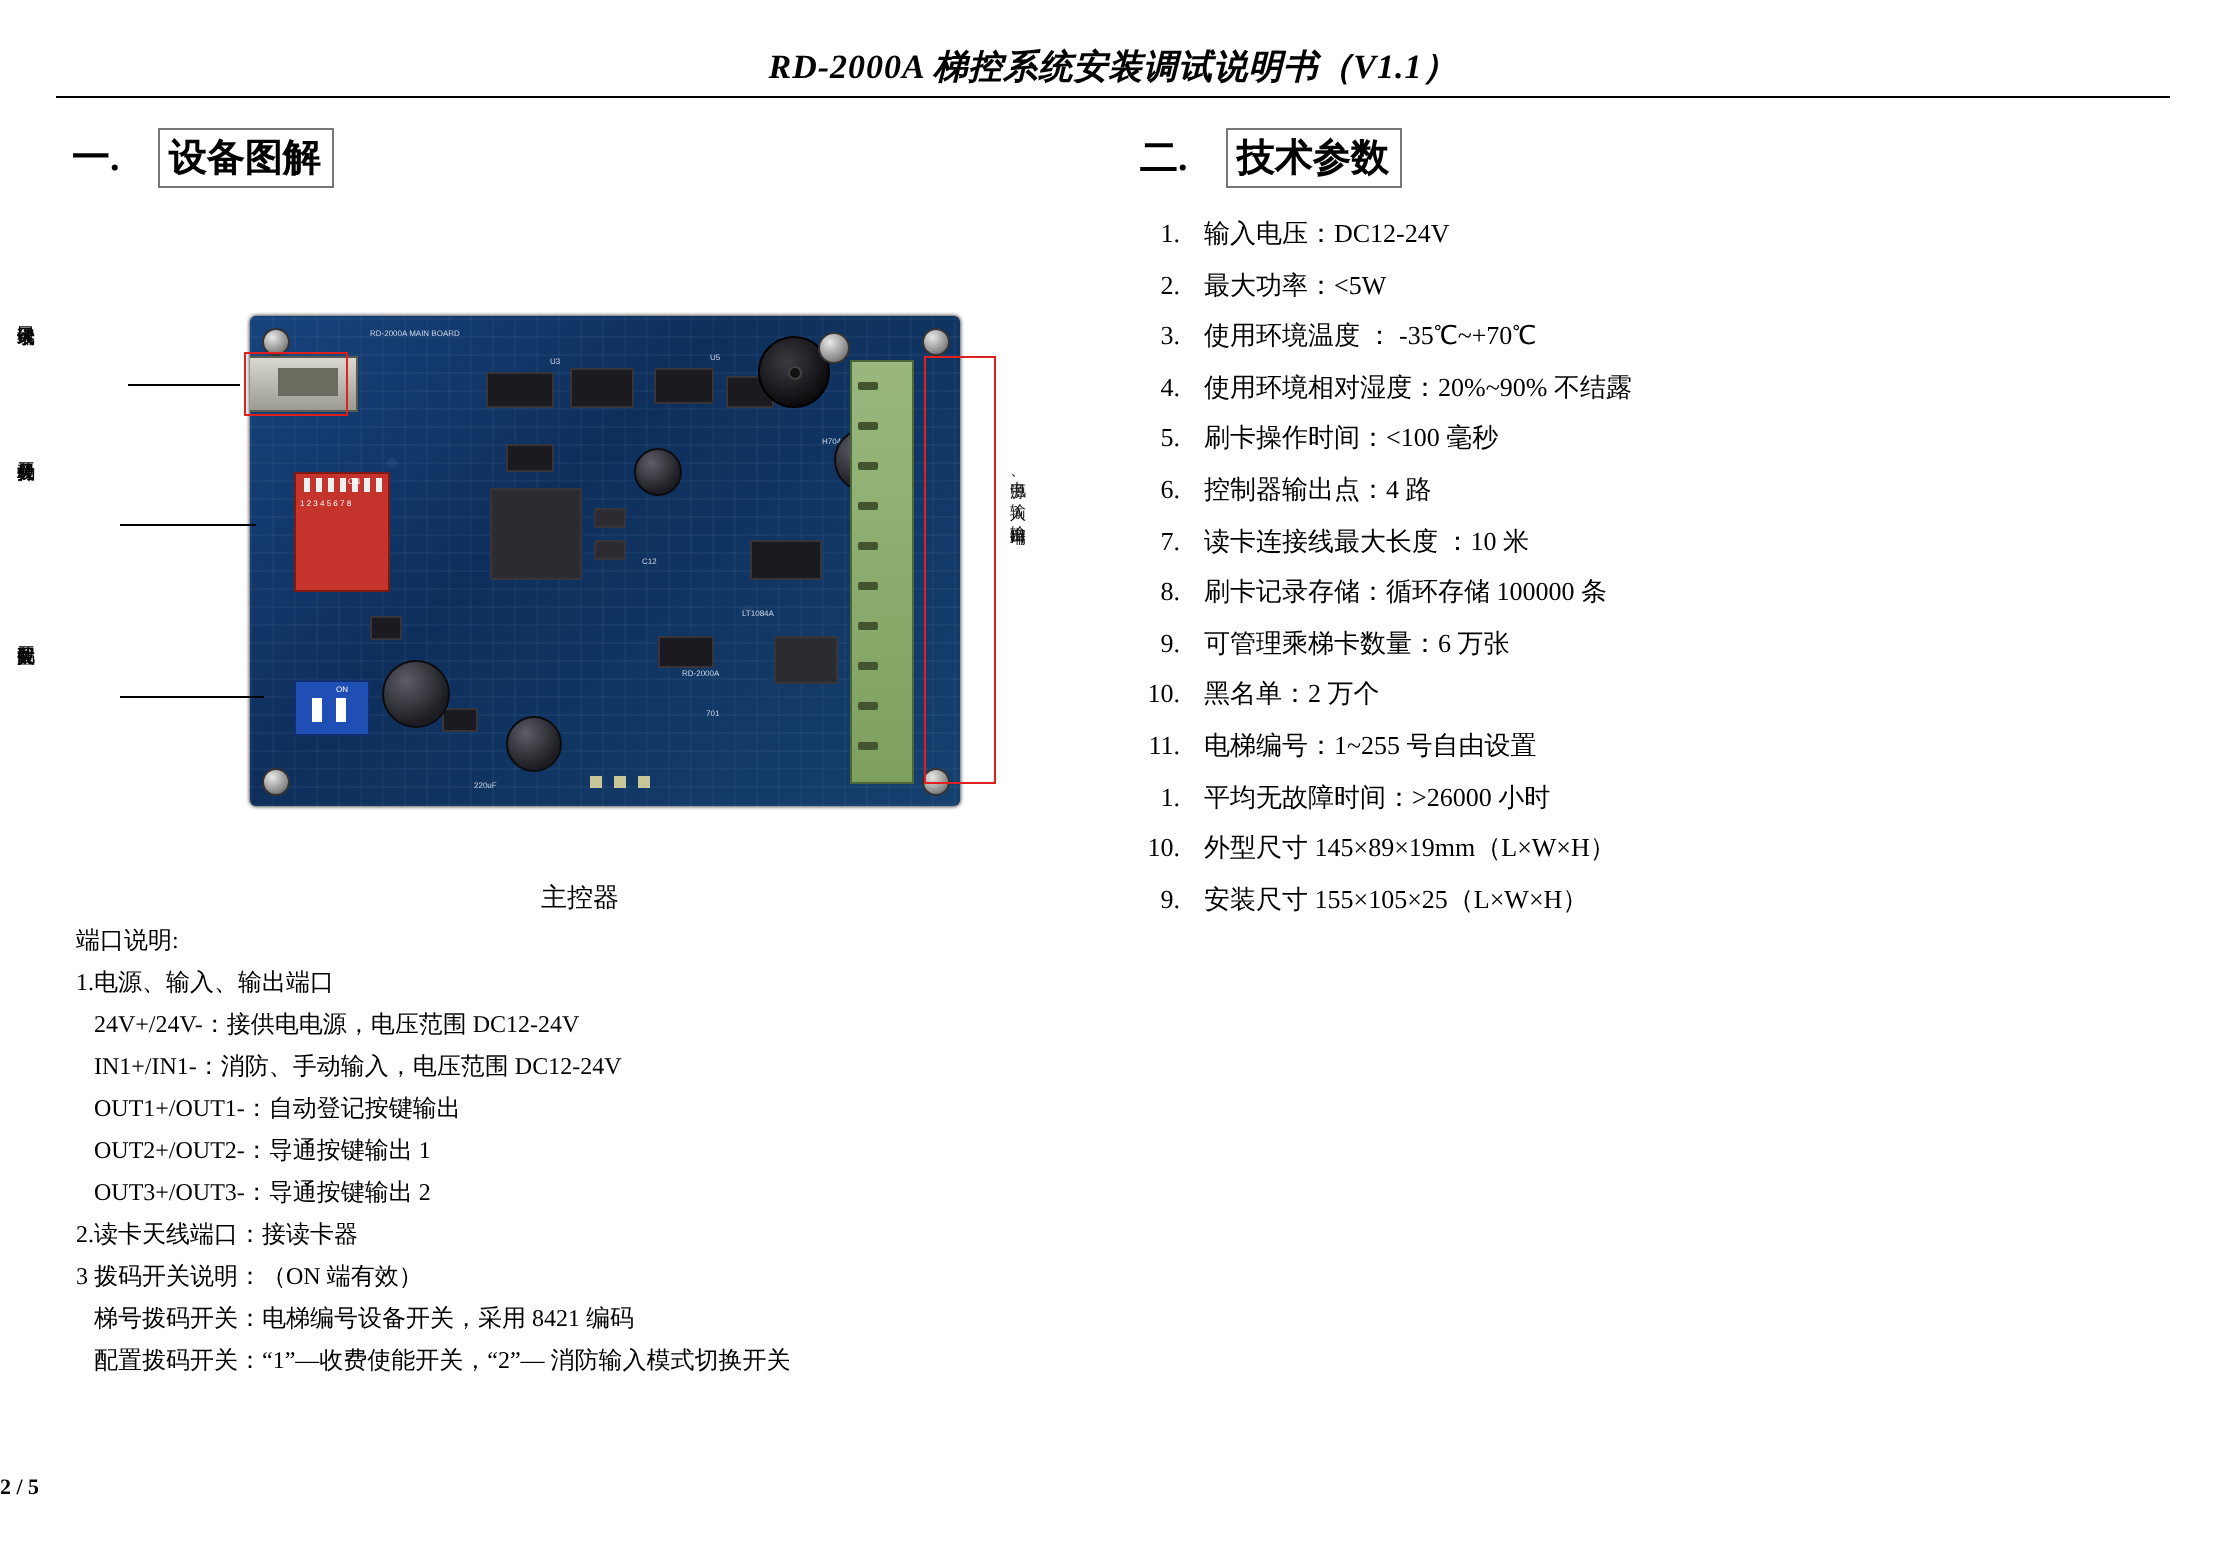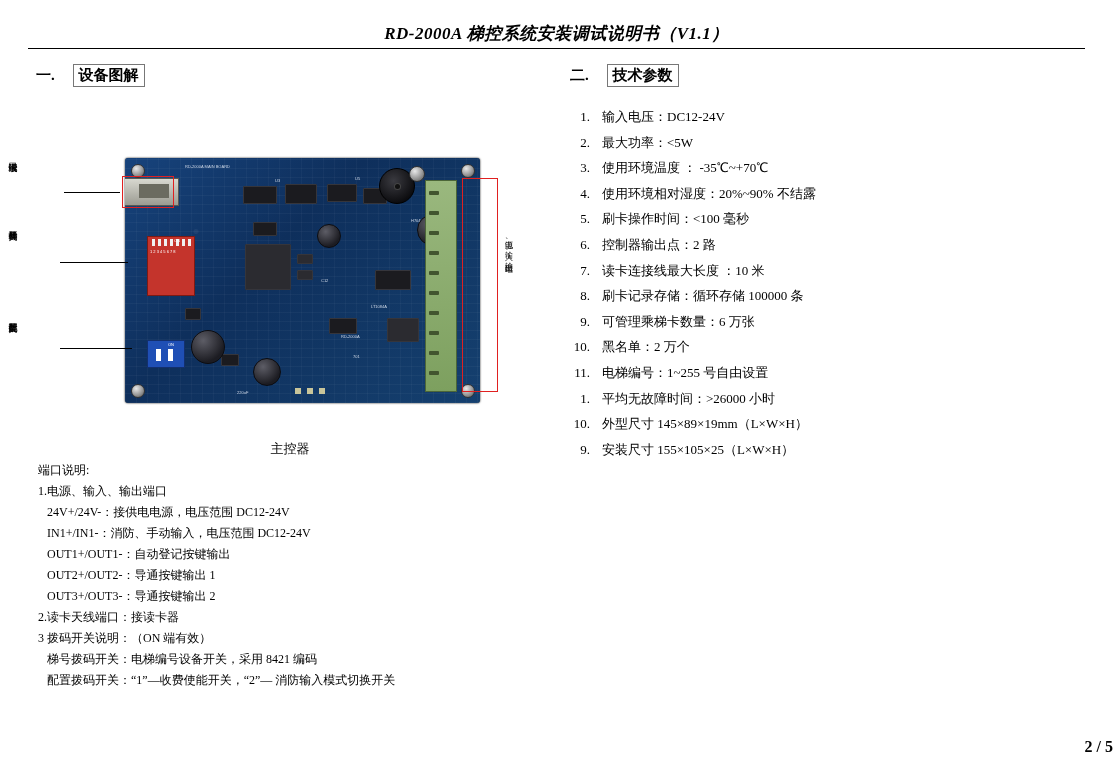--- a/index.html
+++ b/index.html
@@ -18,21 +18,21 @@
     position:absolute;left:0;top:22px;width:1113px;text-align:center;
     font-weight:bold;font-style:italic;font-size:17px;
     font-family:"Liberation Serif", serif;
     letter-spacing:0.5px;
   }
   .header-rule{
     position:absolute;left:28px;top:48px;width:1057px;height:1px;background:#000;
   }
 
   
-  .sec-heading{position:absolute;font-size:15px;font-weight:bold;}
+  .sec-heading{position:absolute;font-size:19px;font-weight:bold;}
   .sec-heading .num{font-family:"Liberation Serif",serif;}
   .sec-heading .boxed{
     border:1px solid #777;padding:1px 5px;margin-left:14px;font-weight:bold;
     display:inline-block;
   }
   #sec1{left:36px;top:64px;}
   #sec2{left:570px;top:64px;}
 
   
   .board-wrap{position:absolute;left:110px;top:150px;width:420px;height:260px;}
@@ -90,22 +90,22 @@
   .left-text .l{display:block;white-space:pre;}
 
   
   .spec{position:absolute;left:556px;top:108px;width:520px;font-size:13px;}
   .spec-row{display:flex;margin-bottom:8.6px;line-height:17px;}
   .spec-num{width:34px;text-align:right;padding-right:12px;flex:0 0 auto;}
   .spec-txt{flex:1 1 auto;}
 
   
   .footer{
-    position:absolute;left:0;top:738px;width:1113px;text-align:right;
-    font-size:16px;font-weight:bold;
+    position:absolute;left:0;top:738px;width:1113px;text-align:left;
+    font-size:11px;font-weight:bold;
   }
 </style>
 </head>
 <body>
 
 <div class="page">
 
   <div class="header-title">RD-2000A 梯控系统安装调试说明书（V1.1）</div>
   <div class="header-rule"></div>
 
@@ -250,21 +250,21 @@
     <div class="spec-row">
       <div class="spec-num">4.</div>
       <div class="spec-txt">使用环境相对湿度：20%~90% 不结露</div>
     </div>
     <div class="spec-row">
       <div class="spec-num">5.</div>
       <div class="spec-txt">刷卡操作时间：&lt;100 毫秒</div>
     </div>
     <div class="spec-row">
       <div class="spec-num">6.</div>
-      <div class="spec-txt">控制器输出点：2 路</div>
+      <div class="spec-txt">控制器输出点：4 路</div>
     </div>
     <div class="spec-row">
       <div class="spec-num">7.</div>
       <div class="spec-txt">读卡连接线最大长度  ：10 米</div>
     </div>
     <div class="spec-row">
       <div class="spec-num">8.</div>
       <div class="spec-txt">刷卡记录存储：循环存储 100000 条</div>
     </div>
     <div class="spec-row">

